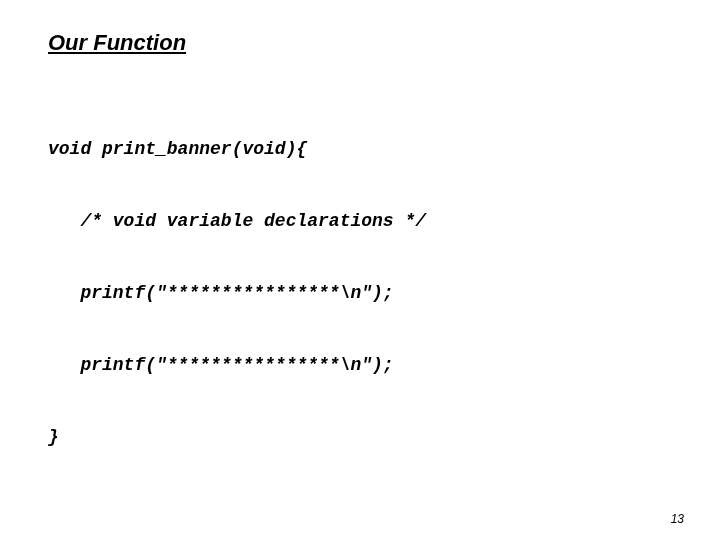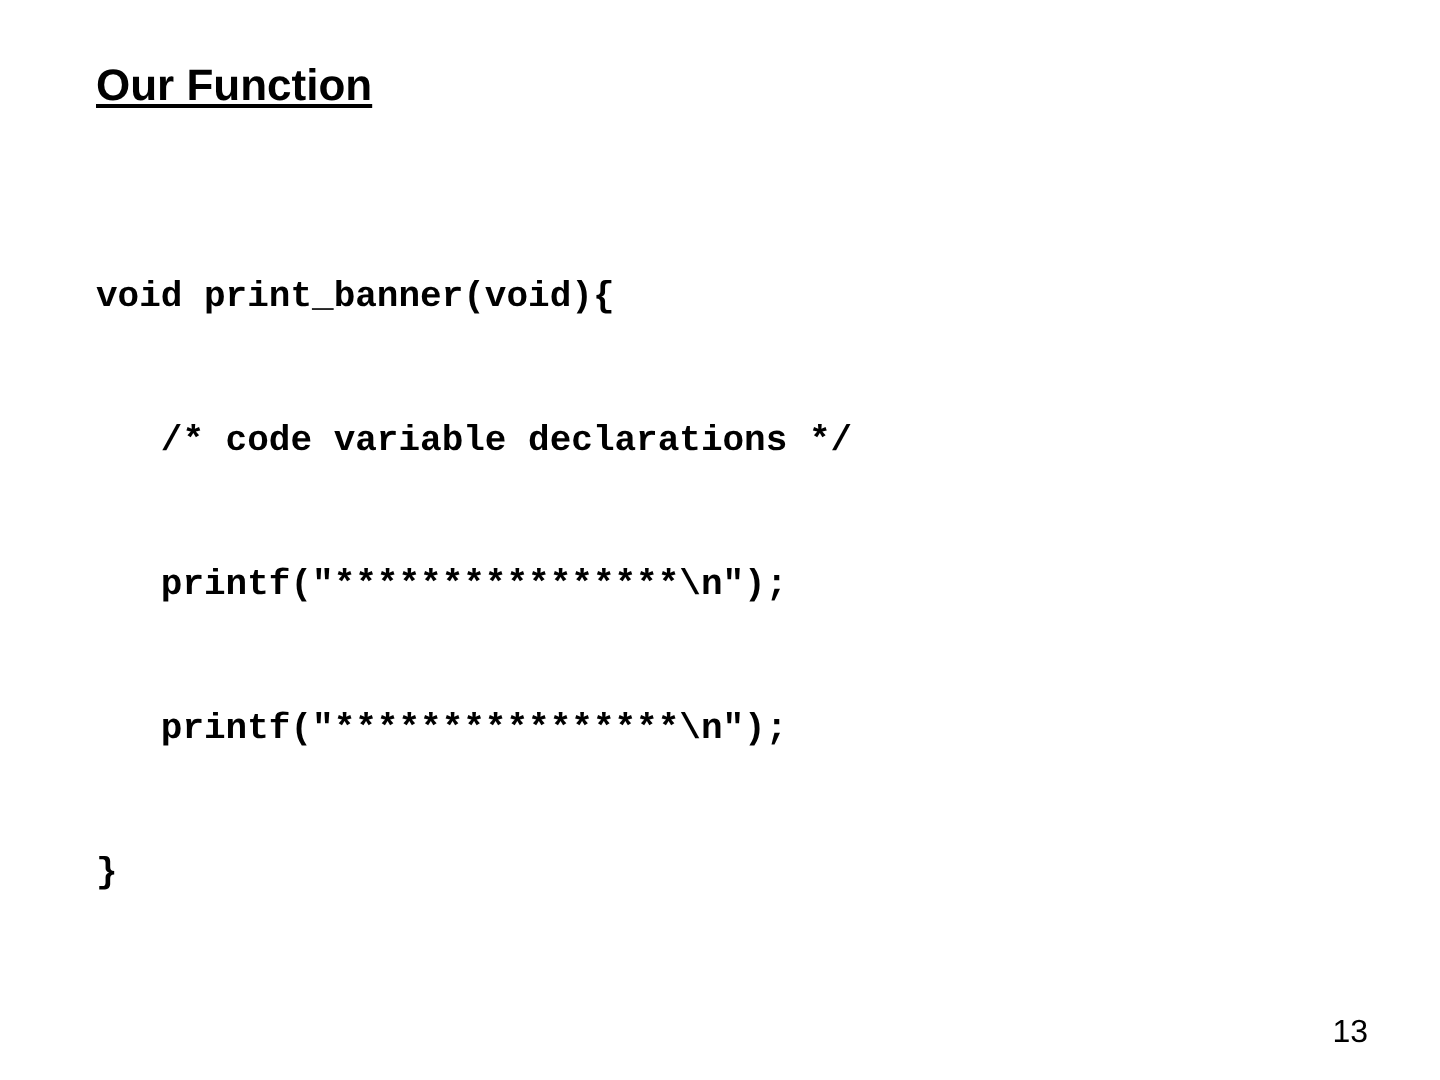--- a/index.html
+++ b/index.html
@@ -10,20 +10,21 @@
     background: #ffffff;
     font-family: Arial, Helvetica, sans-serif;
     color: #000000;
   }
   .page {
     position: relative;
     width: 720px;
     height: 540px;
     box-sizing: border-box;
     padding: 30px 48px 0 48px;
+    font-style: italic;
   }
   .heading {
     font-weight: bold;
     text-decoration: underline;
     font-size: 22px;
     margin-bottom: 48px;
   }
   .code-block {
     font-family: "Courier New", Courier, monospace;
     font-weight: bold;
@@ -32,33 +33,33 @@
     white-space: pre;
     margin-bottom: 28px;
   }
   .code-line {
     margin-bottom: 18px;
   }
   .page-number {
     position: absolute;
     bottom: 14px;
     right: 36px;
-    font-size: 16px;
+    font-size: 12px;
   }
 </style>
 </head>
 <body>
 
 <div class="page">
 
   <div class="heading">Our Function</div>
 
   <div class="code-block">
     <div class="code-line">void print_banner(void){</div>
-    <div class="code-line">   /* code variable declarations */</div>
+    <div class="code-line">   /* void variable declarations */</div>
     <div class="code-line">   printf("****************\n");</div>
     <div class="code-line">   printf("****************\n");</div>
     <div class="code-line">}</div>
   </div>
 
   <div class="page-number">13</div>
 
 </div>
 
 </body></html>

